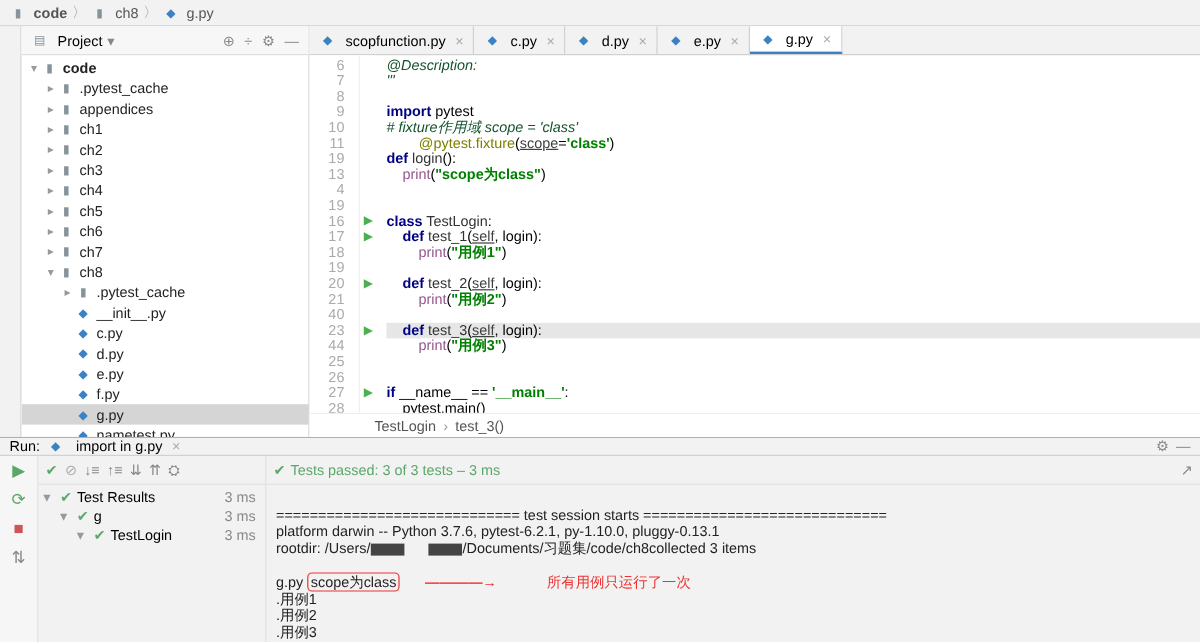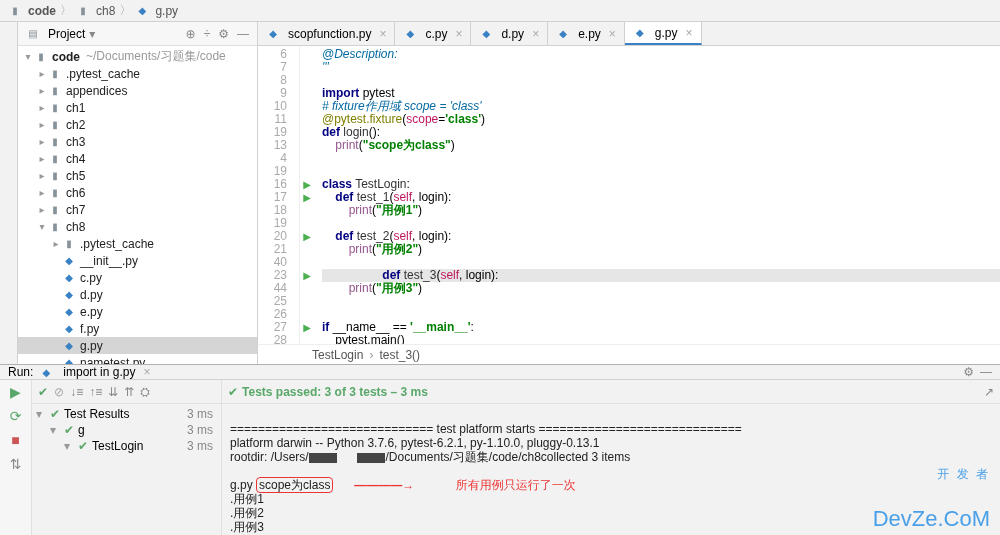--- a/index.html
+++ b/index.html
@@ -26,40 +26,40 @@
     .editor { flex: 1; background: #fff; display: flex; flex-direction: column; }
     .tabs { height: 24px; background: #f2f2f2; border-bottom: 1px solid #d1d1d1; display: flex; align-items: stretch; }
     .tab { display: flex; align-items: center; padding: 0 8px; border-right: 1px solid #d1d1d1; gap: 4px; cursor: pointer; }
     .tab.active { background: #fff; border-bottom: 2px solid #3b82c4; }
     .tab-close { color: #aaa; margin-left: 4px; }
     .code-area { flex: 1; display: flex; font-family: "Menlo", monospace; font-size: 12px; line-height: 13px; overflow: hidden; }
     .gutter { width: 42px; background: #fff; text-align: right; padding-right: 12px; color: #aaa; border-right: 1px solid #eee; padding-top: 2px; }
     .marks { width: 14px; background: #fff; padding-top: 2px; }
     .mark { height: 13px; color: #4caf50; font-size: 10px; text-align: center; line-height: 13px; }
     .code { flex: 1; padding-top: 2px; padding-left: 8px; white-space: pre; }
-    .code .c { color: #0369a1; font-style: italic; }
+    .code .c { color: #14532d; font-style: italic; }
     .code .k { color: #000080; font-weight: bold; }
-    .code .d { color: #808000; }
+    .code .d { color: #808000; margin-left: 27px; }
     .code .s { color: #008000; font-weight: bold; }
     .code .f { color: #333; }
-    .code .p { color: #be185d; }
+    .code .p { color: #404040; text-decoration: underline; }
     .code .sl { color: #94558d; }
-    .hl { background: #e6e6e6; display: inline-block; width: 100%; padding-left: 47px; }
+    .hl { background: #e6e6e6; display: inline-block; width: 100%; }
     .crumb-bar { height: 20px; background: #fff; border-top: 1px solid #eee; padding-left: 54px; display: flex; align-items: center; gap: 6px; color: #555;}
     
     .run-panel { height: 123px; border-top: 1px solid #b0b0b0; display: flex; flex-direction: column; }
     .run-header { height: 20px; background: #f2f2f2; border-bottom: 1px solid #d1d1d1; display: flex; align-items: center; padding: 0 8px; gap: 6px;}
     .run-body { flex: 1; display: flex; }
     .run-left { width: 32px; background: #f6f6f6; border-right: 1px solid #e0e0e0; display:flex; flex-direction:column; align-items:center; padding-top:4px; gap:8px;}
     .run-icon { color: #888; font-size: 14px; cursor: pointer; }
     .play-icon{ color: #59a869; }
     .run-middle { width: 190px; border-right: 1px solid #e0e0e0; display: flex; flex-direction: column; }
     .run-toolbar { height: 24px; border-bottom: 1px solid #e0e0e0; display: flex; align-items: center; gap: 6px; padding: 0 6px; color:#888;}
     .status { display: flex; align-items: center; gap: 4px; }
-    .status-pass { color: #59a869; font-weight: bold; }
+    .status-pass { color: #59a869; font-weight: normal; }
     .test-tree { flex: 1; padding: 2px 4px; }
     .test-row { display: flex; align-items: center; height: 16px; gap: 4px; }
     .test-time { margin-left: auto; color: #888; padding-right: 4px; }
     .console { flex: 1; font-family: "Menlo", monospace; font-size: 11.5px; padding: 4px 8px; white-space: pre; line-height: 14px; color: #222; position: relative; }
     .console-toolbar { height: 24px; border-bottom: 1px solid #e0e0e0; display: flex; align-items: center; gap: 6px; padding: 0 6px;}
     .redbox { border: 1.5px solid #e33; border-radius: 4px; padding: 0 2px; }
     .red-arrow { color: #e33; font-weight: bold; }
     .red-note { color: #e33; }
     .watermark { position: absolute; right: 10px; bottom: -2px; font-size: 26px; color: #4aa0e8; font-family: "Microsoft YaHei", sans-serif; line-height: 1; letter-spacing: 2px; text-align:right;}
     .watermark .en { font-family: sans-serif; letter-spacing: 0; font-size: 22px; display:block;}
@@ -101,21 +101,20 @@
         <span>÷</span>
         <span>⚙</span>
         <span>—</span>
       </div>
     </div>
     <div class="tree" id="tree">
         <div class="tree-row" style="padding-left: 4px;">
           <span class="arrow">▾</span>
           <span class="icon folder-icon">▮</span>
           <span class="tree-label"><b>code</b></span>
-          <span class="tree-hint">~/Documents/习题集/code</span>
         </div>
         <div class="tree-row" style="padding-left: 18px;">
           <span class="arrow">▸</span>
           <span class="icon folder-icon">▮</span>
           <span class="tree-label">.pytest_cache</span>
         </div>
         <div class="tree-row" style="padding-left: 18px;">
           <span class="arrow">▸</span>
           <span class="icon folder-icon">▮</span>
           <span class="tree-label">appendices</span>
@@ -341,29 +340,28 @@
     </div>
     <div style="flex:1;display:flex;flex-direction:column">
       <div class="console-toolbar">
         <span class="status">
           <span class="check-icon">✔</span>
           <span class="status-pass">Tests passed: 3 of 3 tests – 3 ms</span>
         </span>
         <span style="margin-left:auto;color:#888">↗</span>
       </div>
       <div class="console">
-<span>============================= test platform starts =============================</span>
+<span>============================= test session starts =============================</span>
 <span>platform darwin -- Python 3.7.6, pytest-6.2.1, py-1.10.0, pluggy-0.13.1</span>
 <span>rootdir: /Users/</span><span class="obsc"></span>   <span class="obsc"></span><span>/Documents/习题集/code/ch8collected 3 items</span>
 
 <span>g.py </span><span class="redbox">scope为class</span>   <span class="red-arrow">————→</span>      <span class="red-note">所有用例只运行了一次</span>
 <span>.用例1</span>
 <span>.用例2</span>
 <span>.用例3</span>
                                                                      <span>[100%]</span>
         <div class="watermark">
           <span>开 发 者</span>
-          <span class="en">DevZe.CoM</span>
         </div>
       </div>
     </div>
   </div>
 </div>
 
 </body></html>

